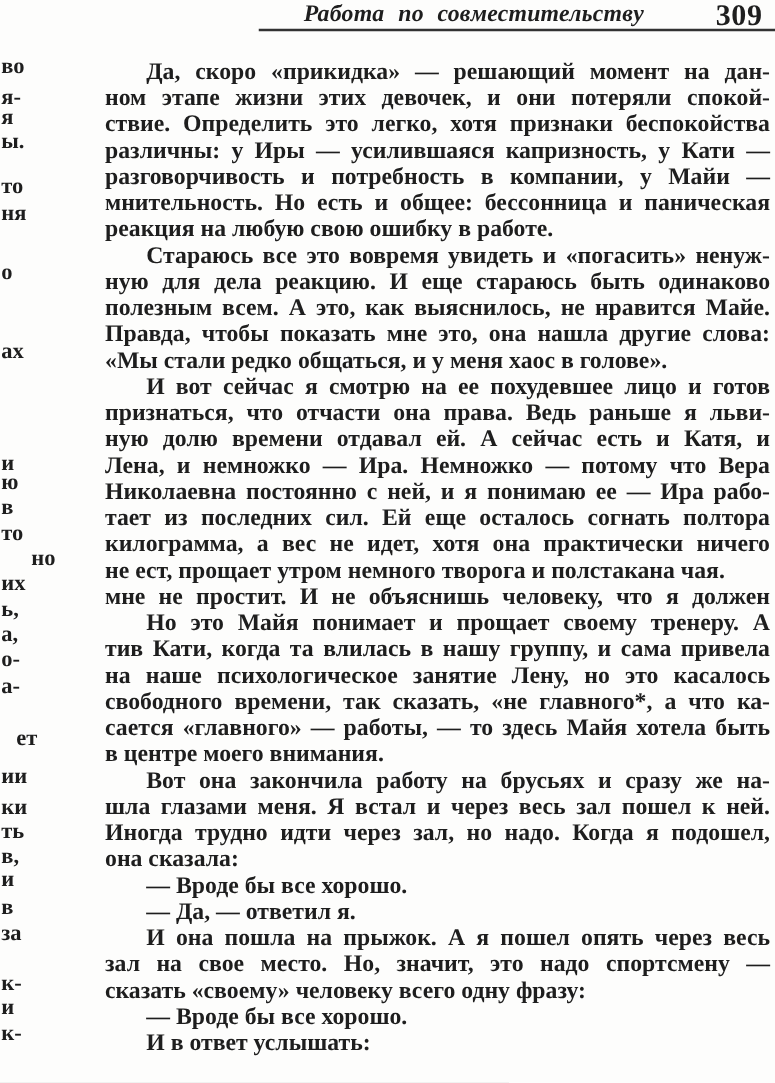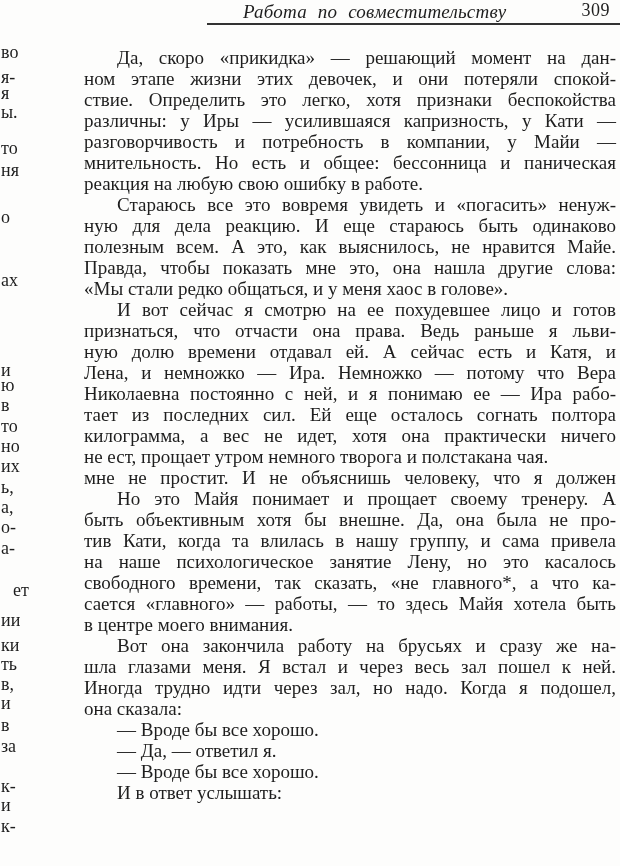--- a/index.html
+++ b/index.html
@@ -5,37 +5,38 @@
   html, body { margin: 0; padding: 0; background: #e8e8e8; }
   .book-page {
     position: relative;
     width: 620px;
     height: 866px;
     background: #fdfdfc;
     font-family: "Liberation Serif", "DejaVu Serif", serif;
     color: #1e1e1e;
     overflow: hidden;
     margin: 0 auto;
+    font-weight: bold;
   }
   
   .running-title {
     position: absolute;
     left: 243px;
     top: 1px;
     font-style: italic;
     font-size: 19px;
     word-spacing: 6px;
     letter-spacing: 0.2px;
     white-space: nowrap;
   }
   .page-number {
     position: absolute;
     right: 10px;
     top: 0px;
-    font-size: 18px;
+    font-size: 24px;
     letter-spacing: 0.5px;
   }
   .header-rule {
     position: absolute;
     left: 207px;
     right: 0;
     top: 23px;
     height: 2px;
     background: #323232;
   }
@@ -86,21 +87,21 @@
       <span class="edge-frag" style="top: 84px;">я</span>
       <span class="edge-frag" style="top: 103px;">ы.</span>
       <span class="edge-frag" style="top: 139px;">то</span>
       <span class="edge-frag" style="top: 161px;">ня</span>
       <span class="edge-frag" style="top: 208px;">о</span>
       <span class="edge-frag" style="top: 271px;">ах</span>
       <span class="edge-frag" style="top: 361px;">и</span>
       <span class="edge-frag" style="top: 376px;">ю</span>
       <span class="edge-frag" style="top: 396px;">в</span>
       <span class="edge-frag" style="top: 417px;">то</span>
-      <span class="edge-frag" style="top: 437px;">но</span>
+      <span class="edge-frag" style="top: 437px; padding-left: 24px;">но</span>
       <span class="edge-frag" style="top: 457px; text-align: right;">их</span>
       <span class="edge-frag" style="top: 478px;">ь,</span>
       <span class="edge-frag" style="top: 498px;">а,</span>
       <span class="edge-frag" style="top: 518px;">о-</span>
       <span class="edge-frag" style="top: 539px;">а-</span>
       <span class="edge-frag" style="top: 581px; padding-left: 12px;">ет</span>
       <span class="edge-frag" style="top: 611px;">ии</span>
       <span class="edge-frag" style="top: 636px;">ки</span>
       <span class="edge-frag" style="top: 655px;">ть</span>
       <span class="edge-frag" style="top: 675px;">в,</span>
@@ -135,40 +136,44 @@
         <div class="text-line">ную долю времени отдавал ей. А сейчас есть и Катя, и</div>
         <div class="text-line">Лена, и немножко — Ира. Немножко — потому что Вера</div>
         <div class="text-line">Николаевна постоянно с ней, и я понимаю ее — Ира рабо-</div>
         <div class="text-line">тает из последних сил. Ей еще осталось согнать полтора</div>
         <div class="text-line">килограмма, а вес не идет, хотя она практически ничего</div>
         <div class="text-line nojust">не ест, прощает утром немного творога и полстакана чая.</div>
       </div>
       <div>
         <div class="text-line">мне не простит. И не объяснишь человеку, что я должен</div>
         <div class="text-line ind">Но это Майя понимает и прощает своему тренеру. А</div>
-        <div class="text-line">быть объективным хотя бы внешне. Да, она была не про-</div>
         <div class="text-line">тив Кати, когда та влилась в нашу группу, и сама привела</div>
         <div class="text-line">на наше психологическое занятие Лену, но это касалось</div>
         <div class="text-line">свободного времени, так сказать, «не главного*, а что ка-</div>
         <div class="text-line">сается «главного» — работы, — то здесь Майя хотела быть</div>
         <div class="text-line nojust">в центре моего внимания.</div>
       </div>
       <div>
         <div class="text-line ind">Вот она закончила работу на брусьях и сразу же на-</div>
         <div class="text-line">шла глазами меня. Я встал и через весь зал пошел к ней.</div>
         <div class="text-line">Иногда трудно идти через зал, но надо. Когда я подошел,</div>
         <div class="text-line nojust">она сказала:</div>
       </div>
       <div>
         <div class="text-line ind nojust">— Вроде бы все хорошо.</div>
       </div>
       <div>
         <div class="text-line ind nojust">— Да, — ответил я.</div>
       </div>
       <div>
+        <div class="text-line ind">И она пошла на прыжок. А я пошел опять через весь</div>
+        <div class="text-line">зал на свое место. Но, значит, это надо спортсмену —</div>
+        <div class="text-line nojust">сказать «своему» человеку всего одну фразу:</div>
+      </div>
+      <div>
         <div class="text-line ind nojust">— Вроде бы все хорошо.</div>
       </div>
       <div>
         <div class="text-line ind nojust">И в ответ услышать:</div>
       </div>
     </div>
 
 </div>
 
 </body></html>

